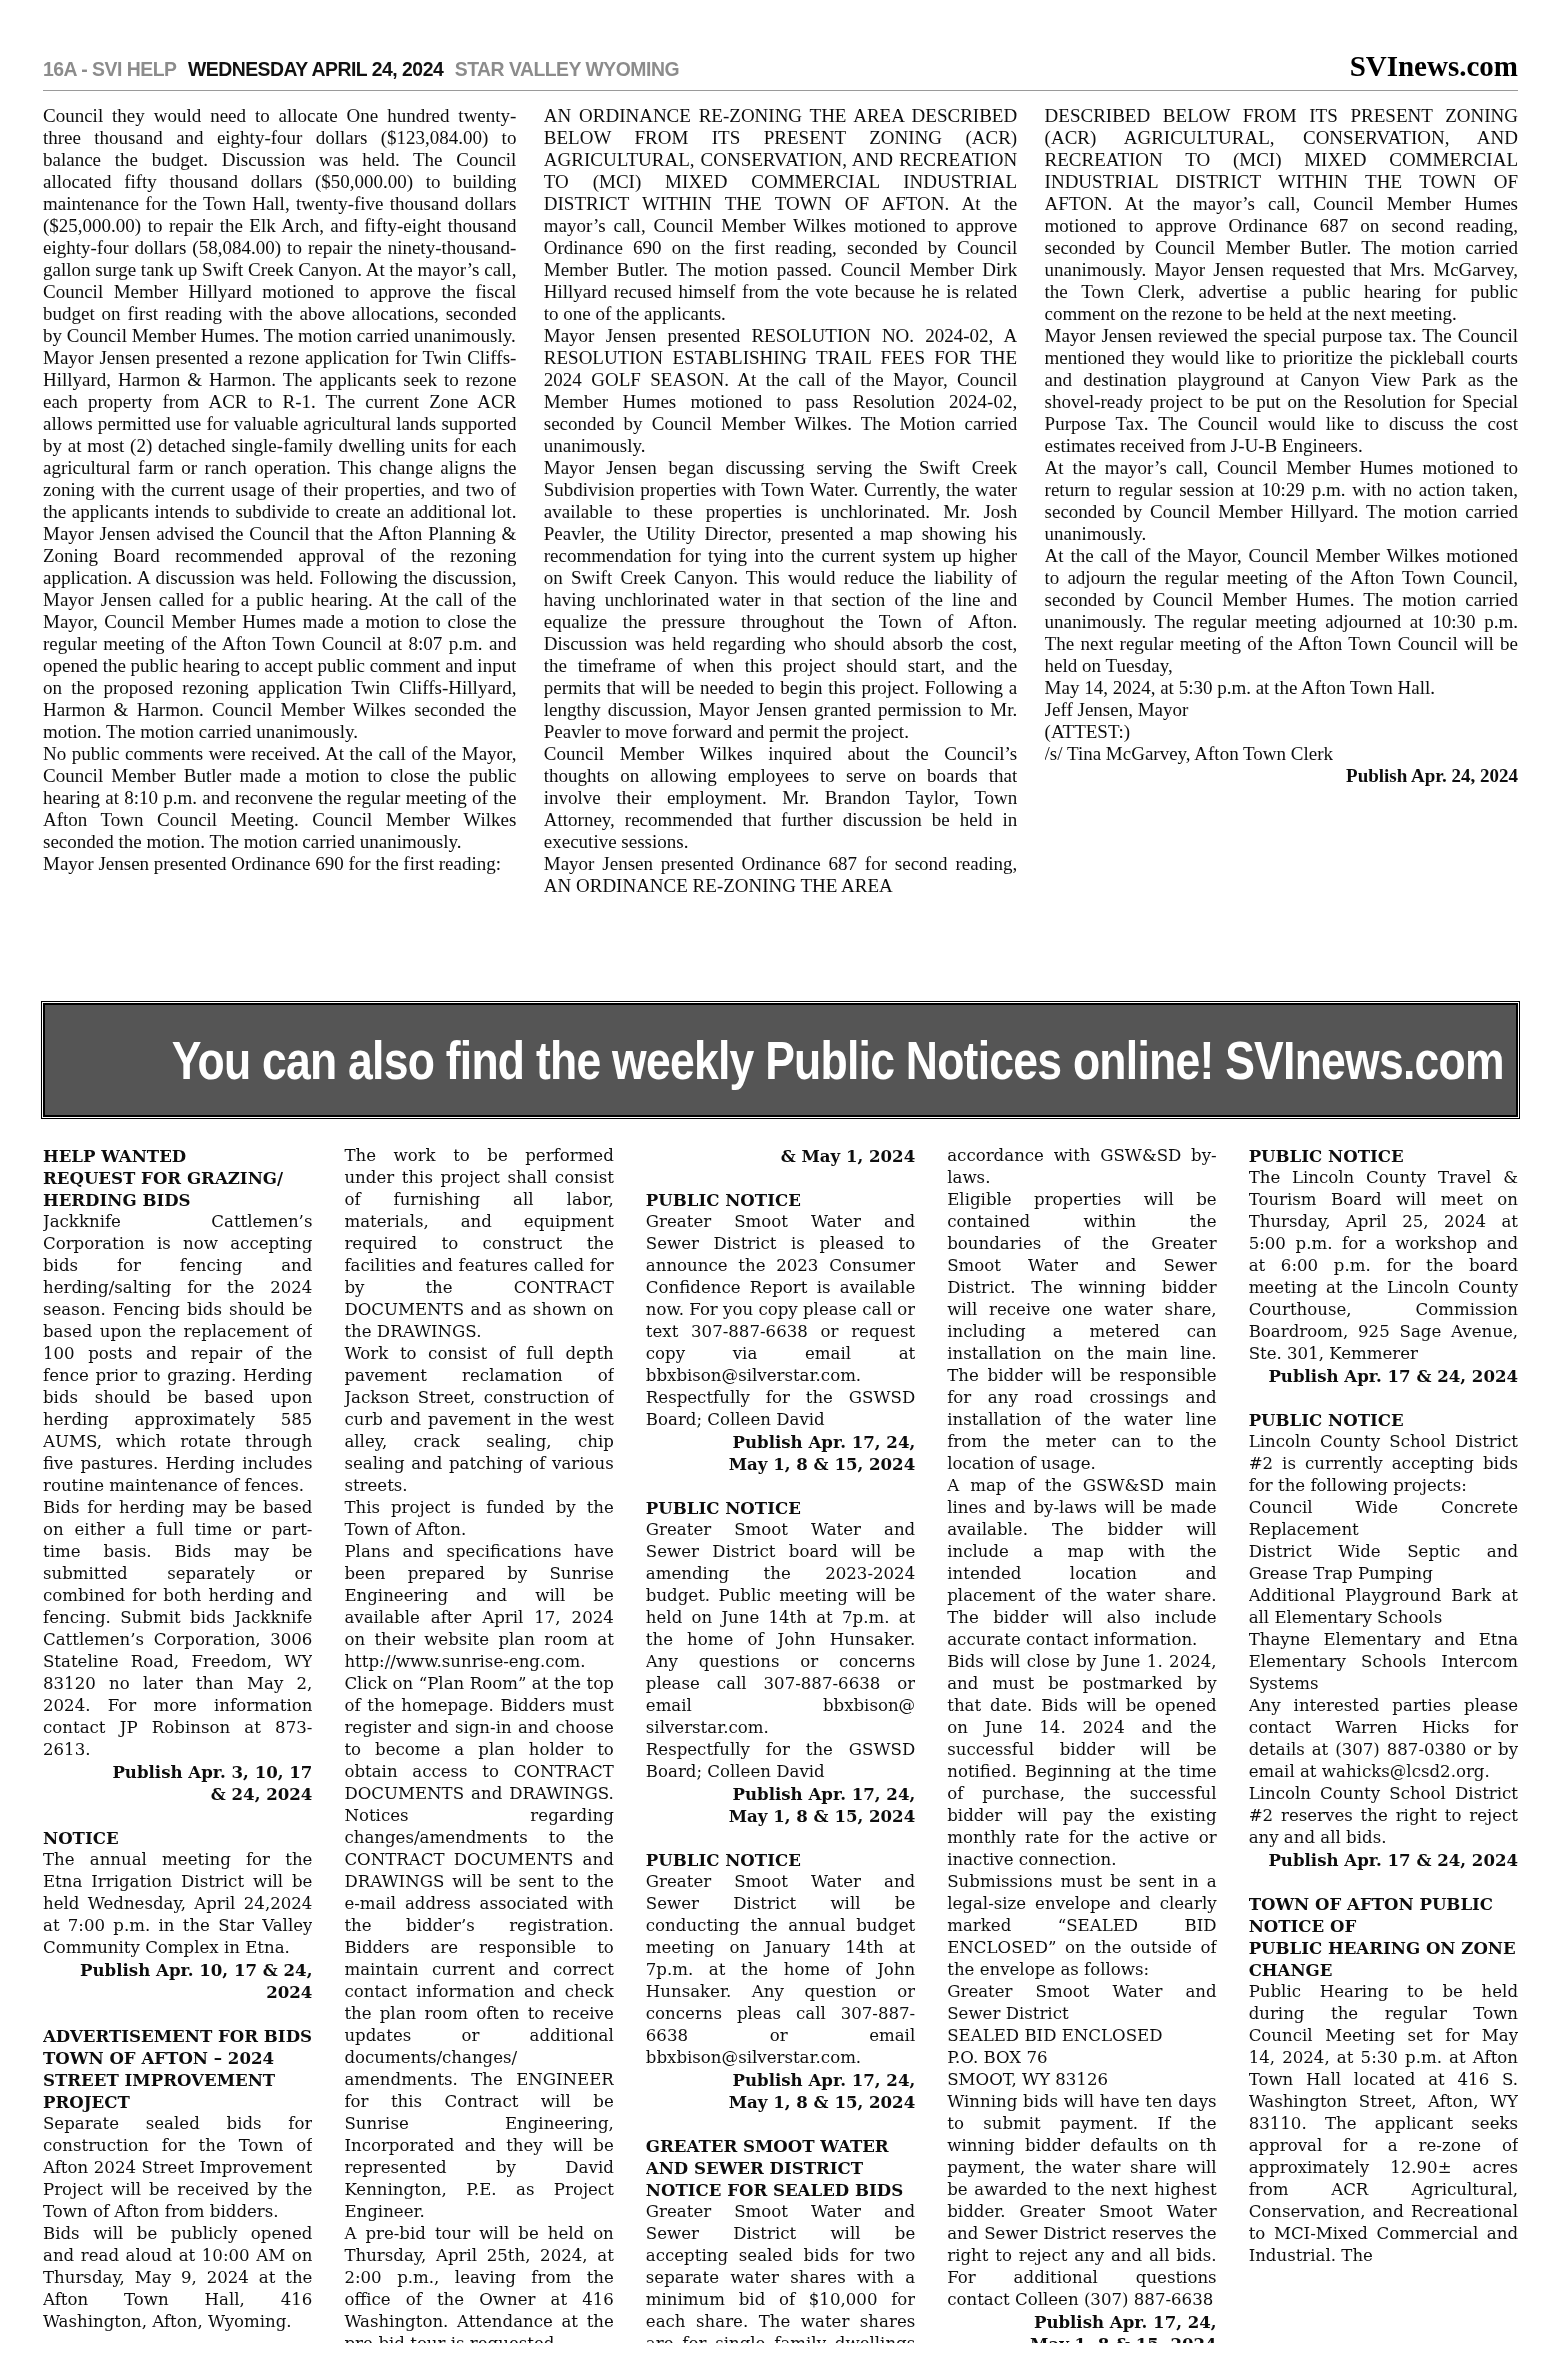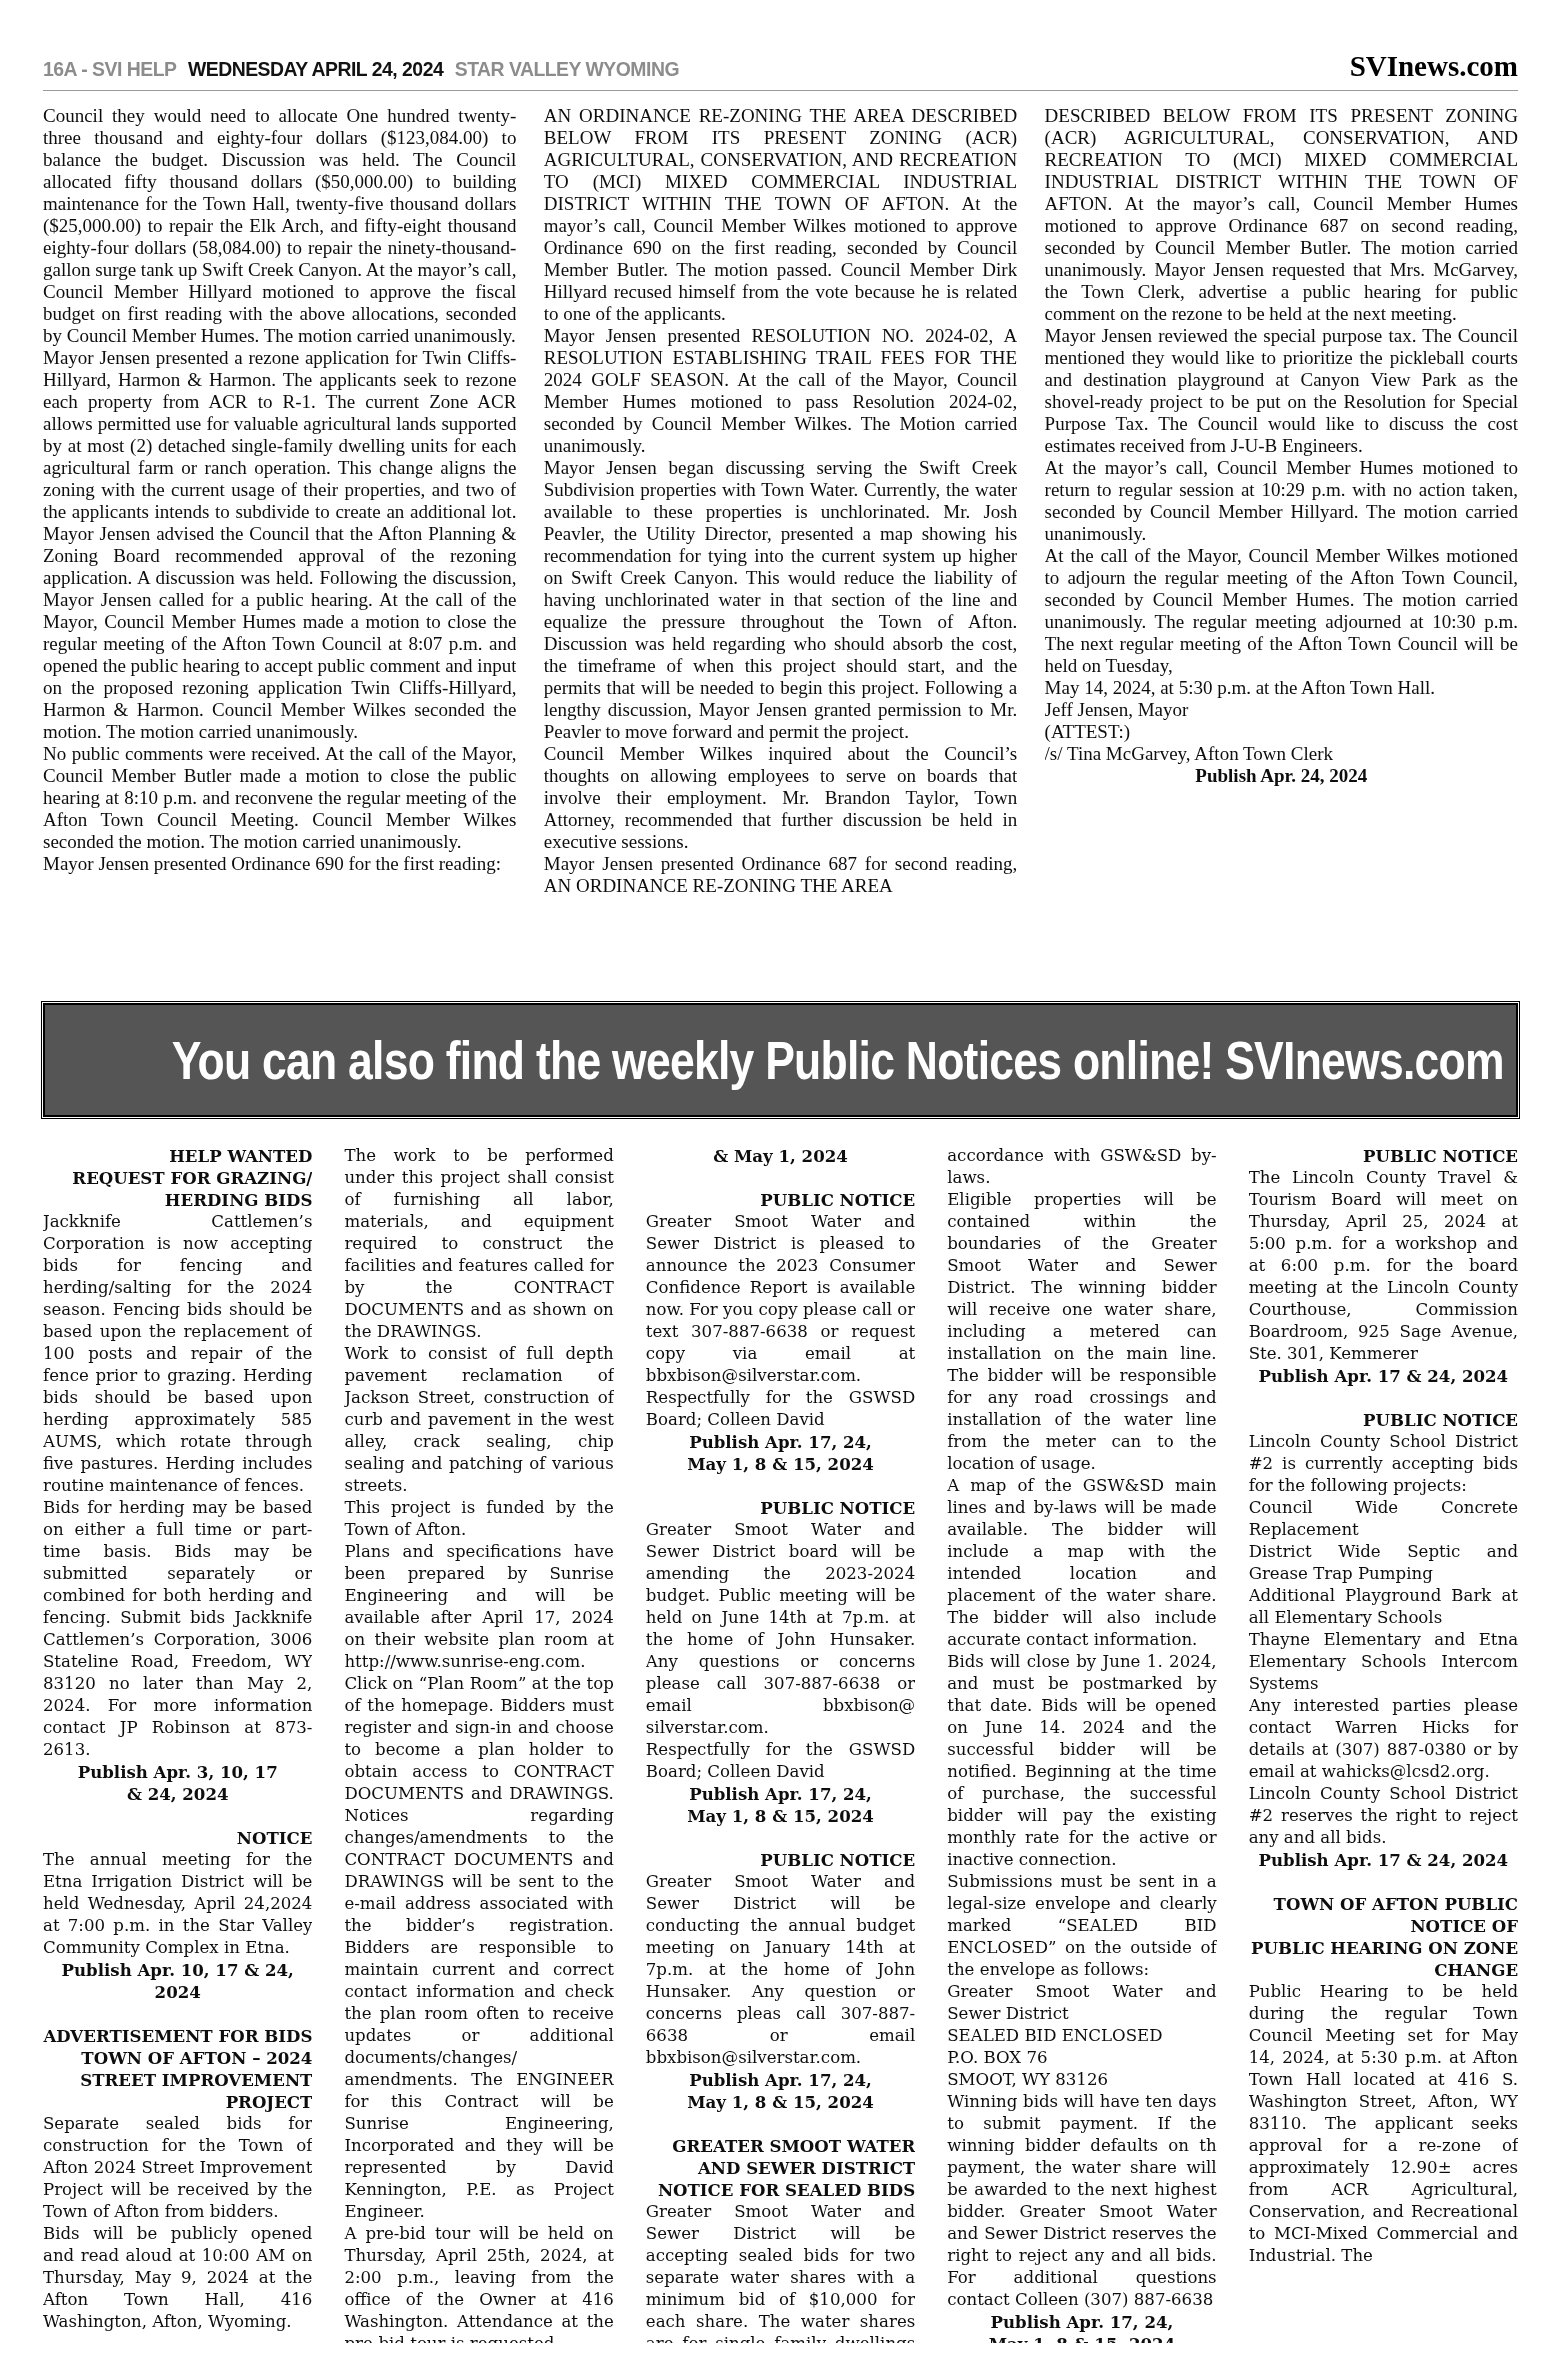--- a/index.html
+++ b/index.html
@@ -23,22 +23,22 @@
           border:2.4px solid #000;outline:1.9px solid #000;outline-offset:1.4px;
           box-sizing:border-box;display:flex;align-items:center;overflow:hidden;}
   .banner-text{font-family:"Liberation Sans",sans-serif;font-weight:bold;color:#ffffff;
                font-size:53px;white-space:nowrap;transform:scaleX(0.84);letter-spacing:-0.9px;}
   
   .notices{display:flex;gap:32px;margin-top:27.4px;height:1198px;overflow:hidden;
            font-family:"DejaVu Serif",serif;font-size:16.6px;line-height:22px;}
   .notices .col{flex:1;overflow:hidden;}
   
   p{margin:0;text-align:justify;hyphens:none;}
-  p.head{font-weight:bold;text-align:right;white-space:pre-line;margin-top:22px;}
-  p.publish{font-weight:bold;text-align:center;white-space:pre-line;}
+  p.head{font-weight:bold;text-align:left;white-space:pre-line;margin-top:22px;}
+  p.publish{font-weight:bold;text-align:right;white-space:pre-line;}
   .col > p:first-child{margin-top:0;}
 </style>
 </head>
 <body>
 
 <div class="page">
 
   <header class="masthead">
     <div class="mast-left">
       <span class="seg gray-seg">16A - SVI HELP</span>

